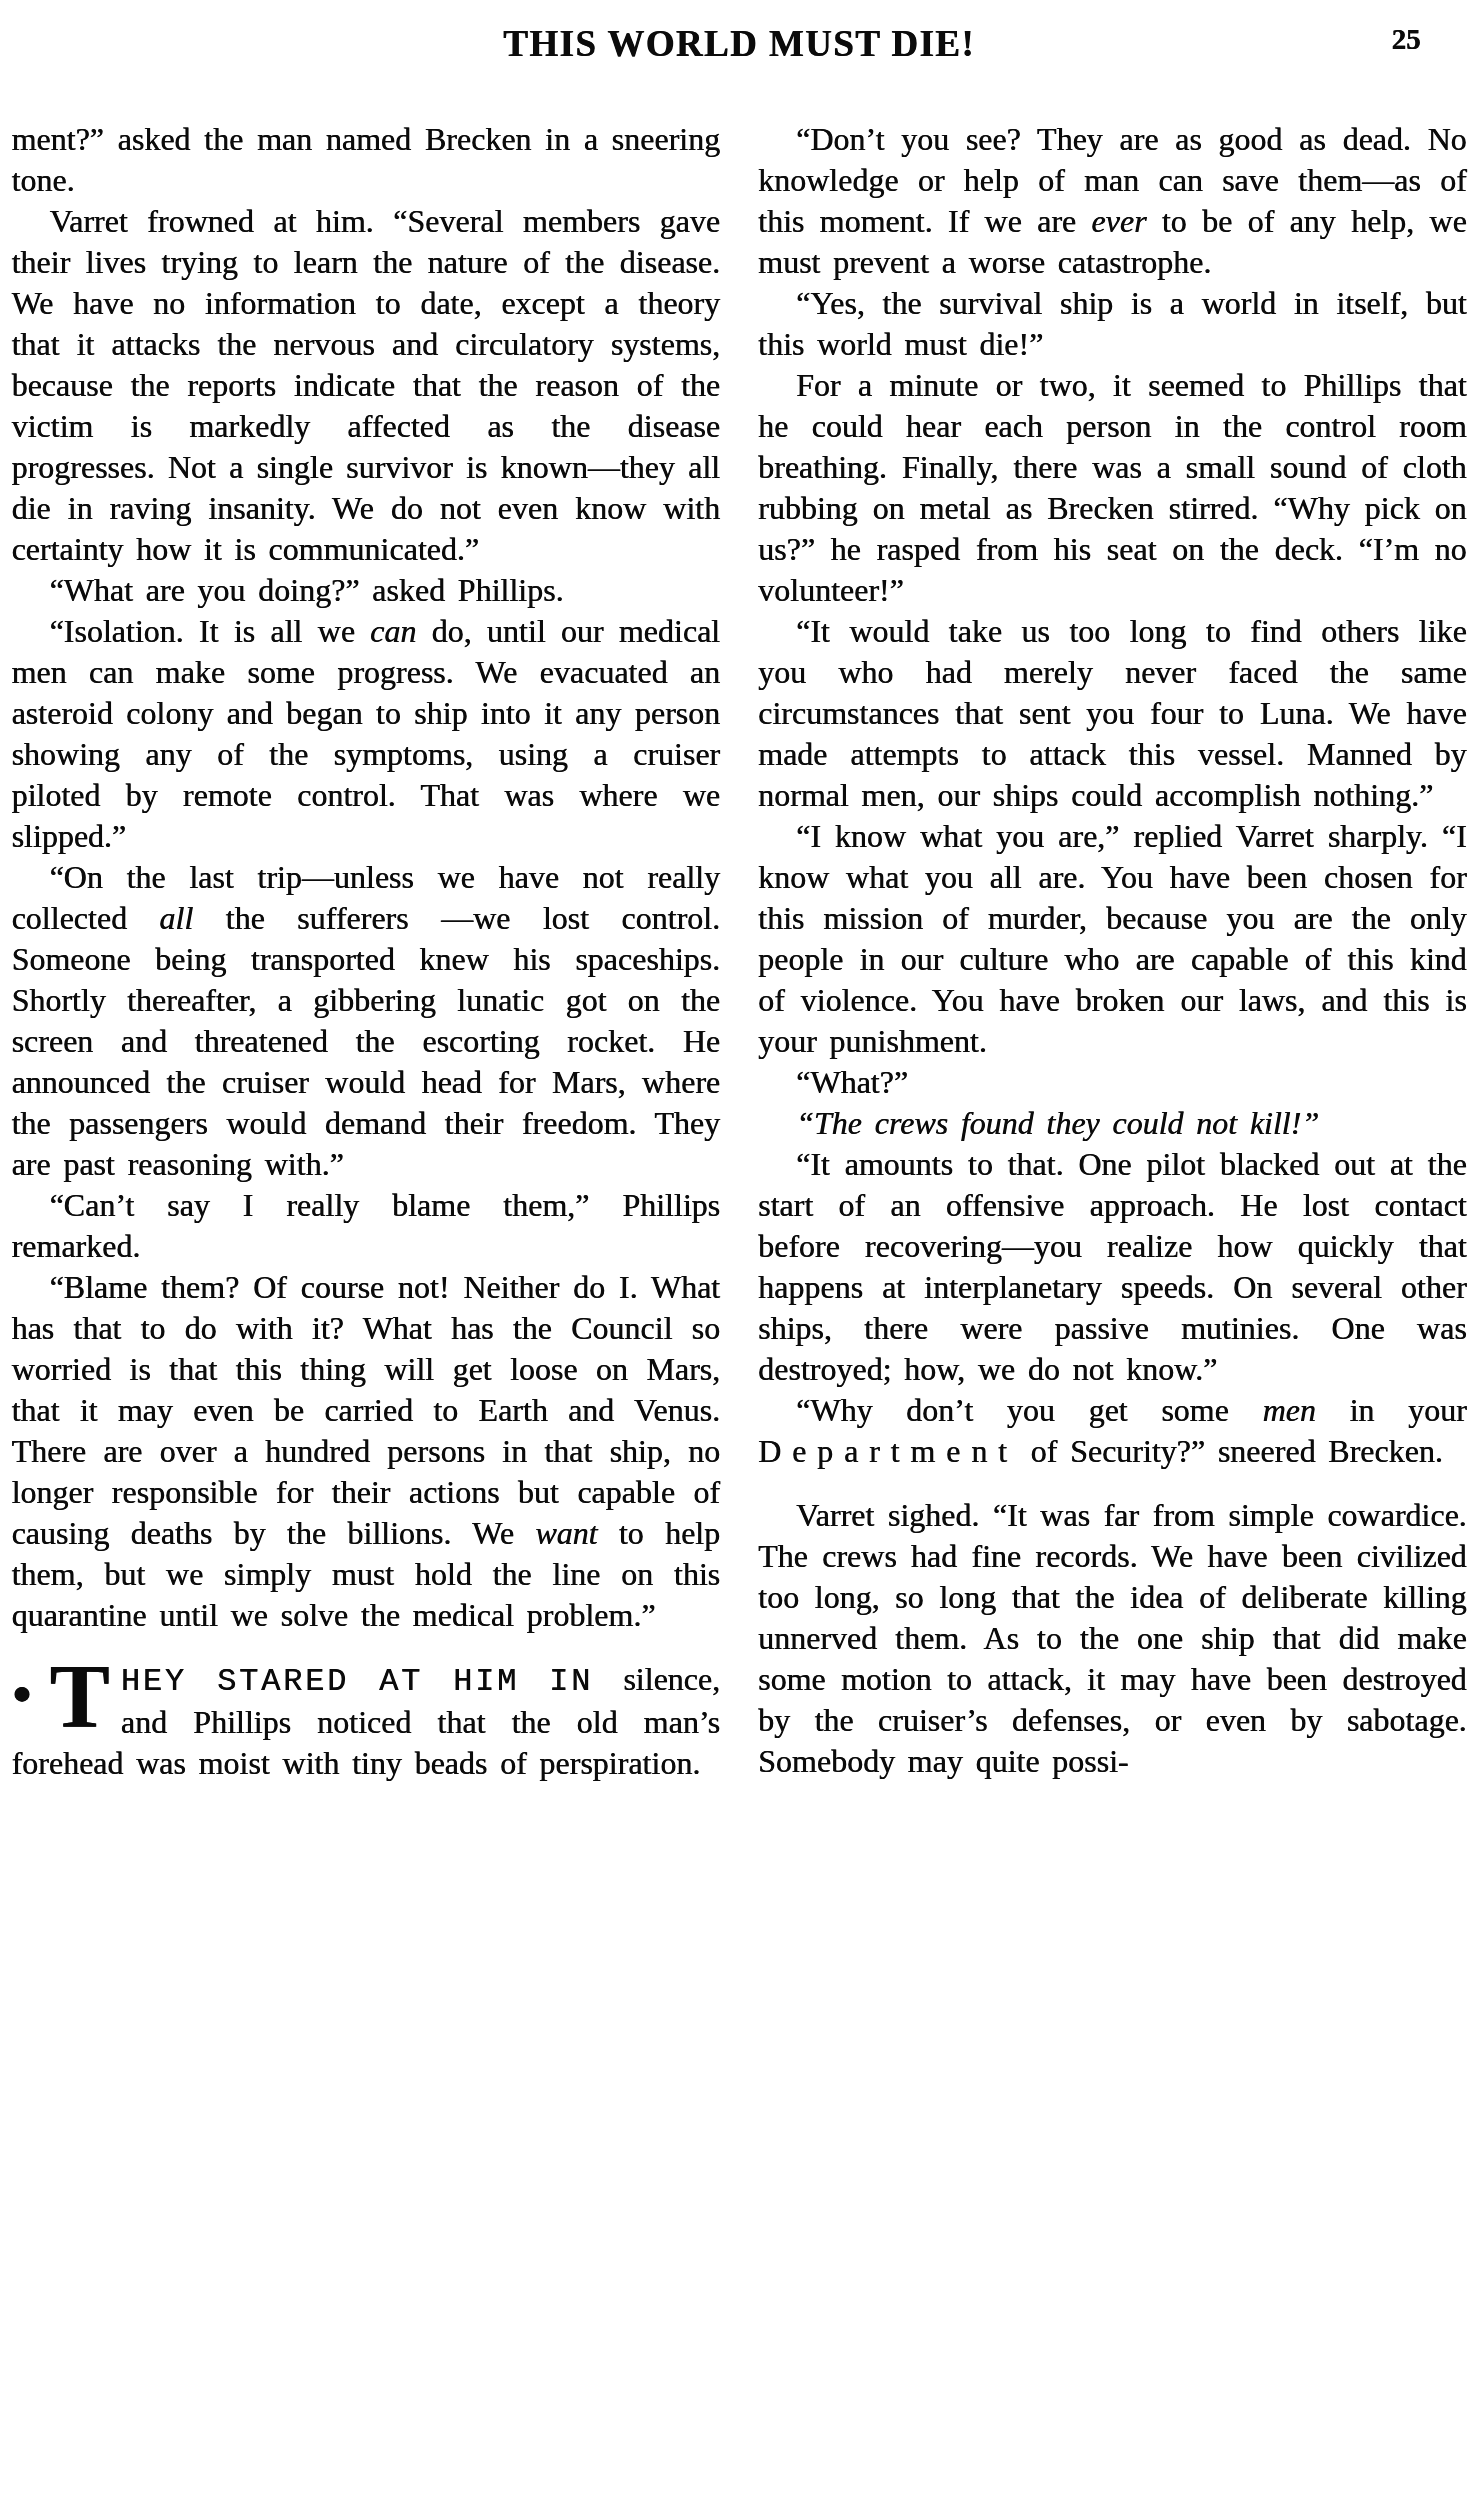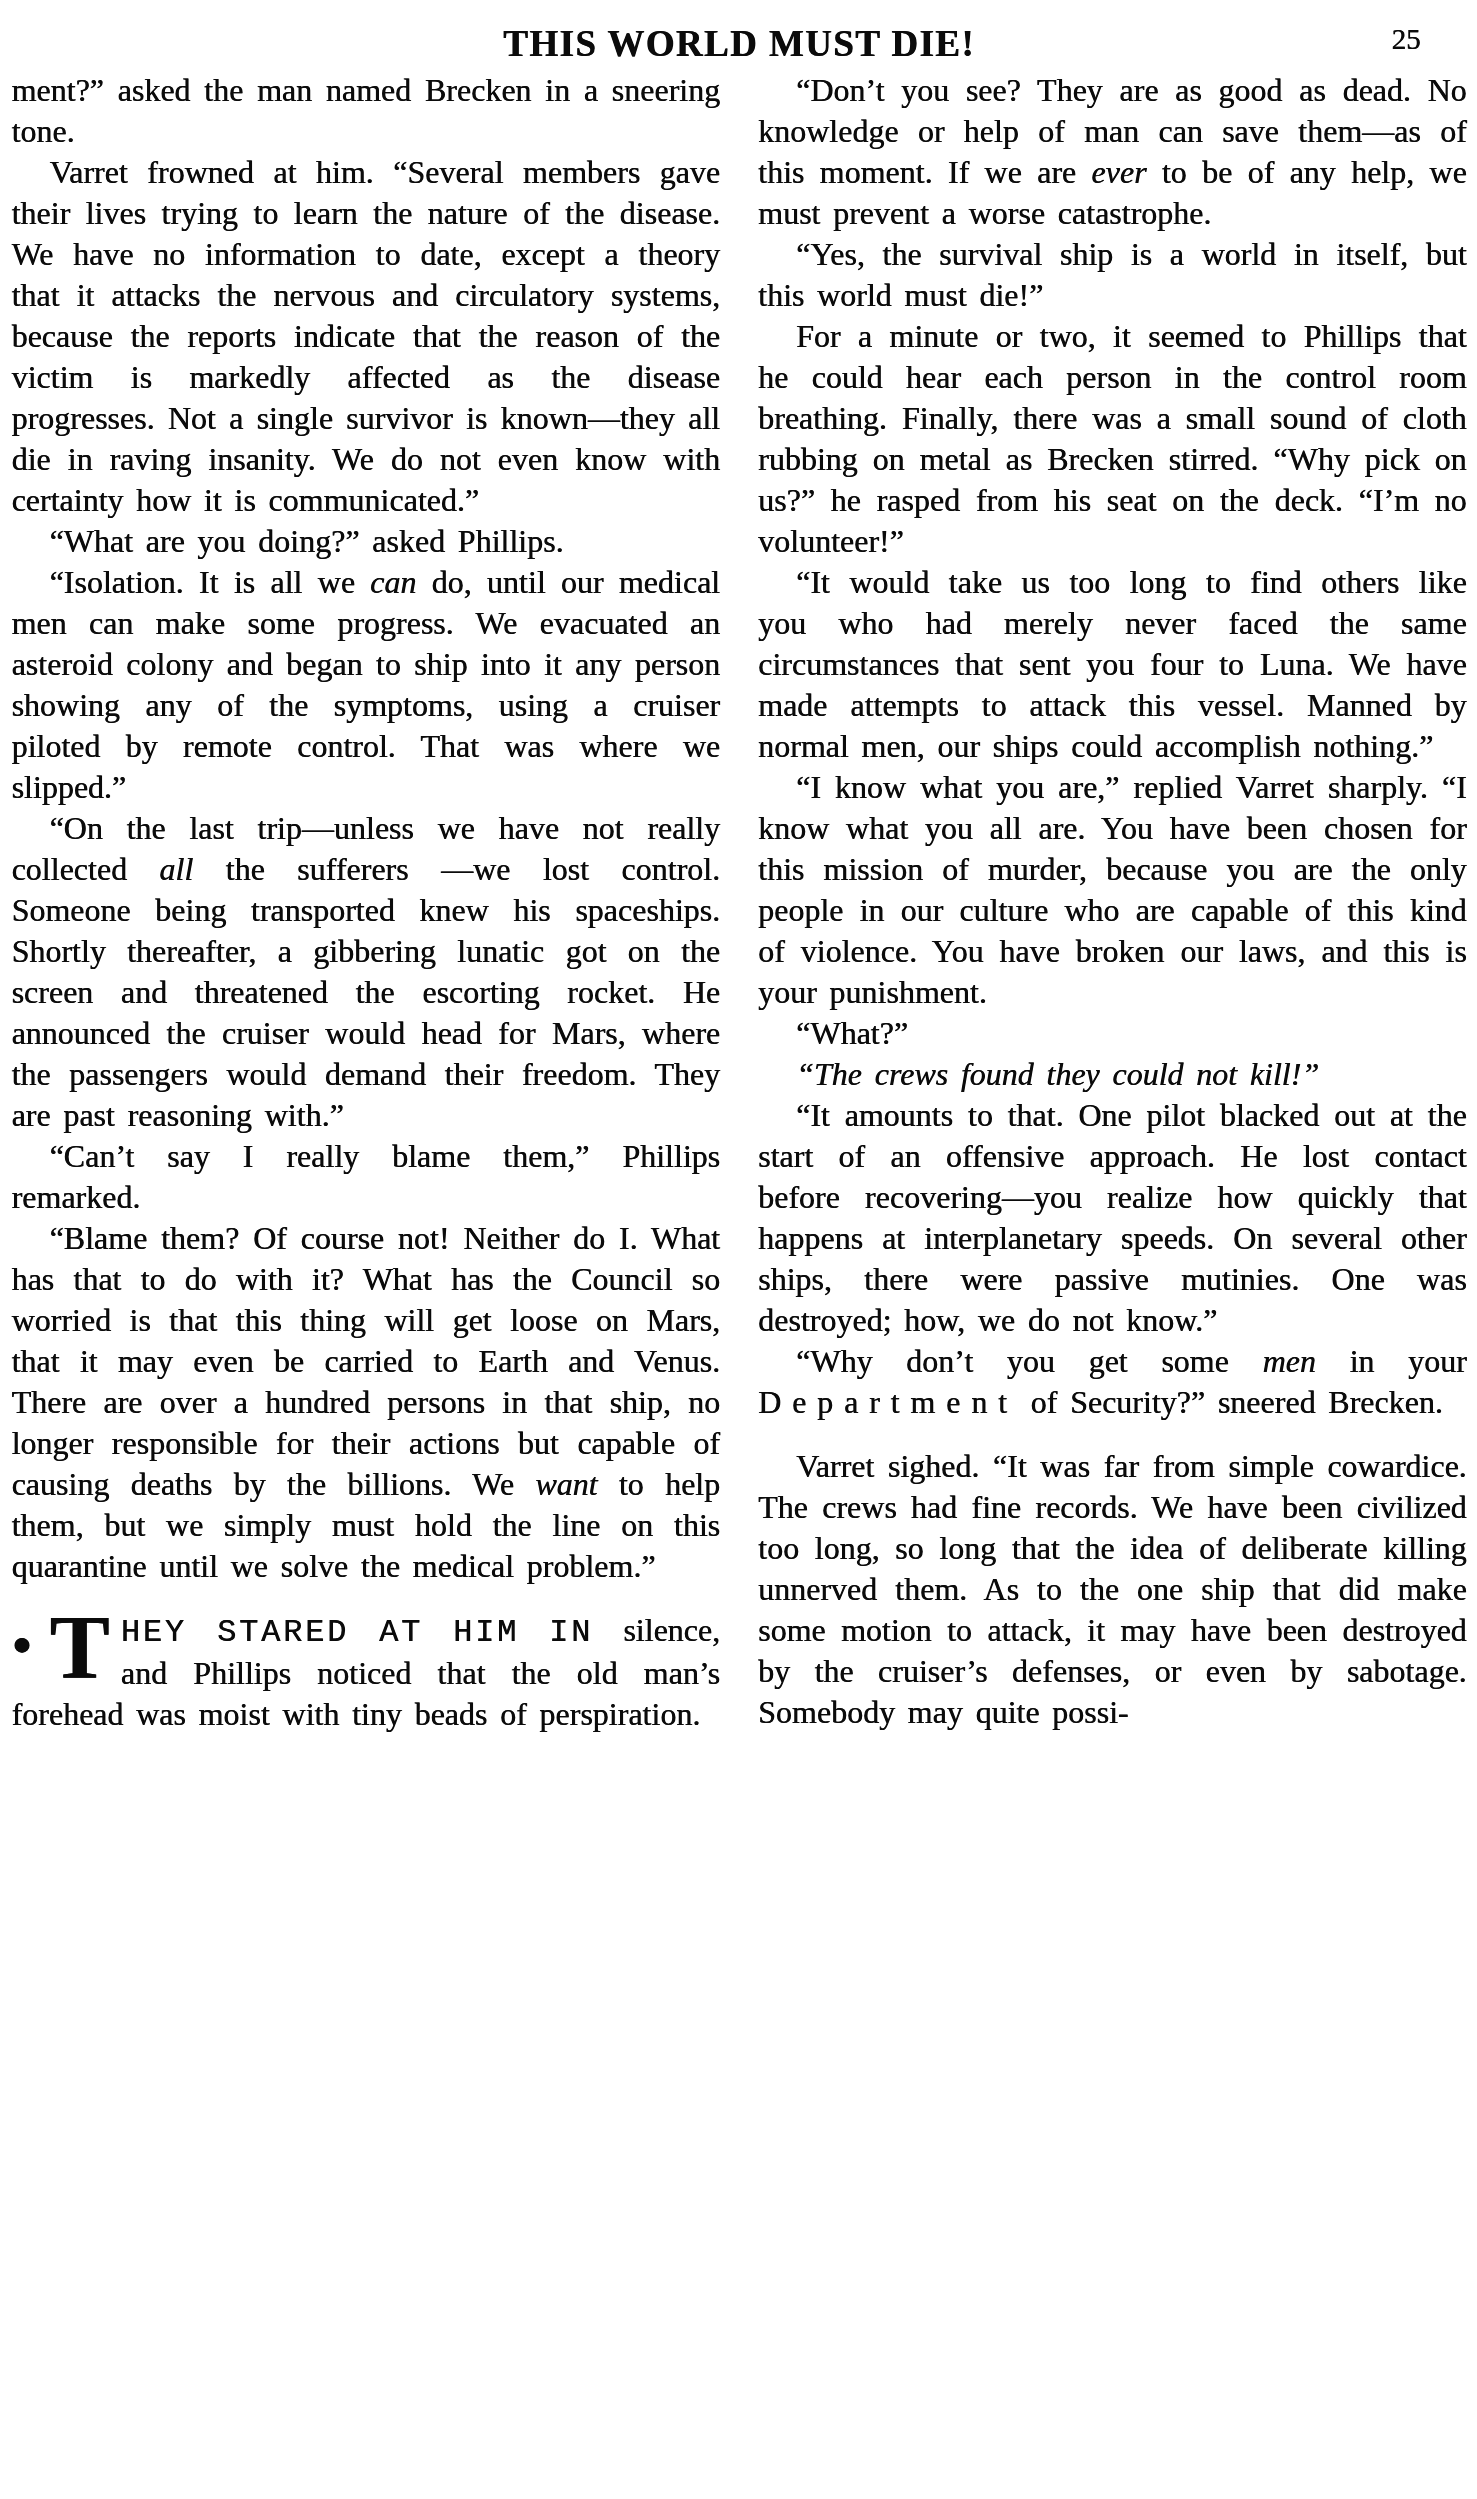--- a/index.html
+++ b/index.html
@@ -20,28 +20,29 @@
     text-align:center;
     font-weight:bold;
     font-size:37px;
     letter-spacing:1.4px;
     transform:scaleY(1.05);
     text-shadow:0.6px 0 0 currentColor;
   }
   .page-num{
     position:absolute;
     top:1.9px;right:46px;
-    font-weight:normal;
+    font-weight:bold;
     font-size:29px;
     text-shadow:0.5px 0 0 currentColor;
     margin-left:16px;
   }
   .columns{
     display:flex;
     gap:38px;
+    margin-top:49px;
   }
   .col{
     width:712px;
     font-size:32px;
     line-height:41px;
     text-align:justify;
     word-spacing:4.7px;
     text-shadow:0.5px 0 0 currentColor;
   }
   .col p{margin:0;text-indent:38px;}

